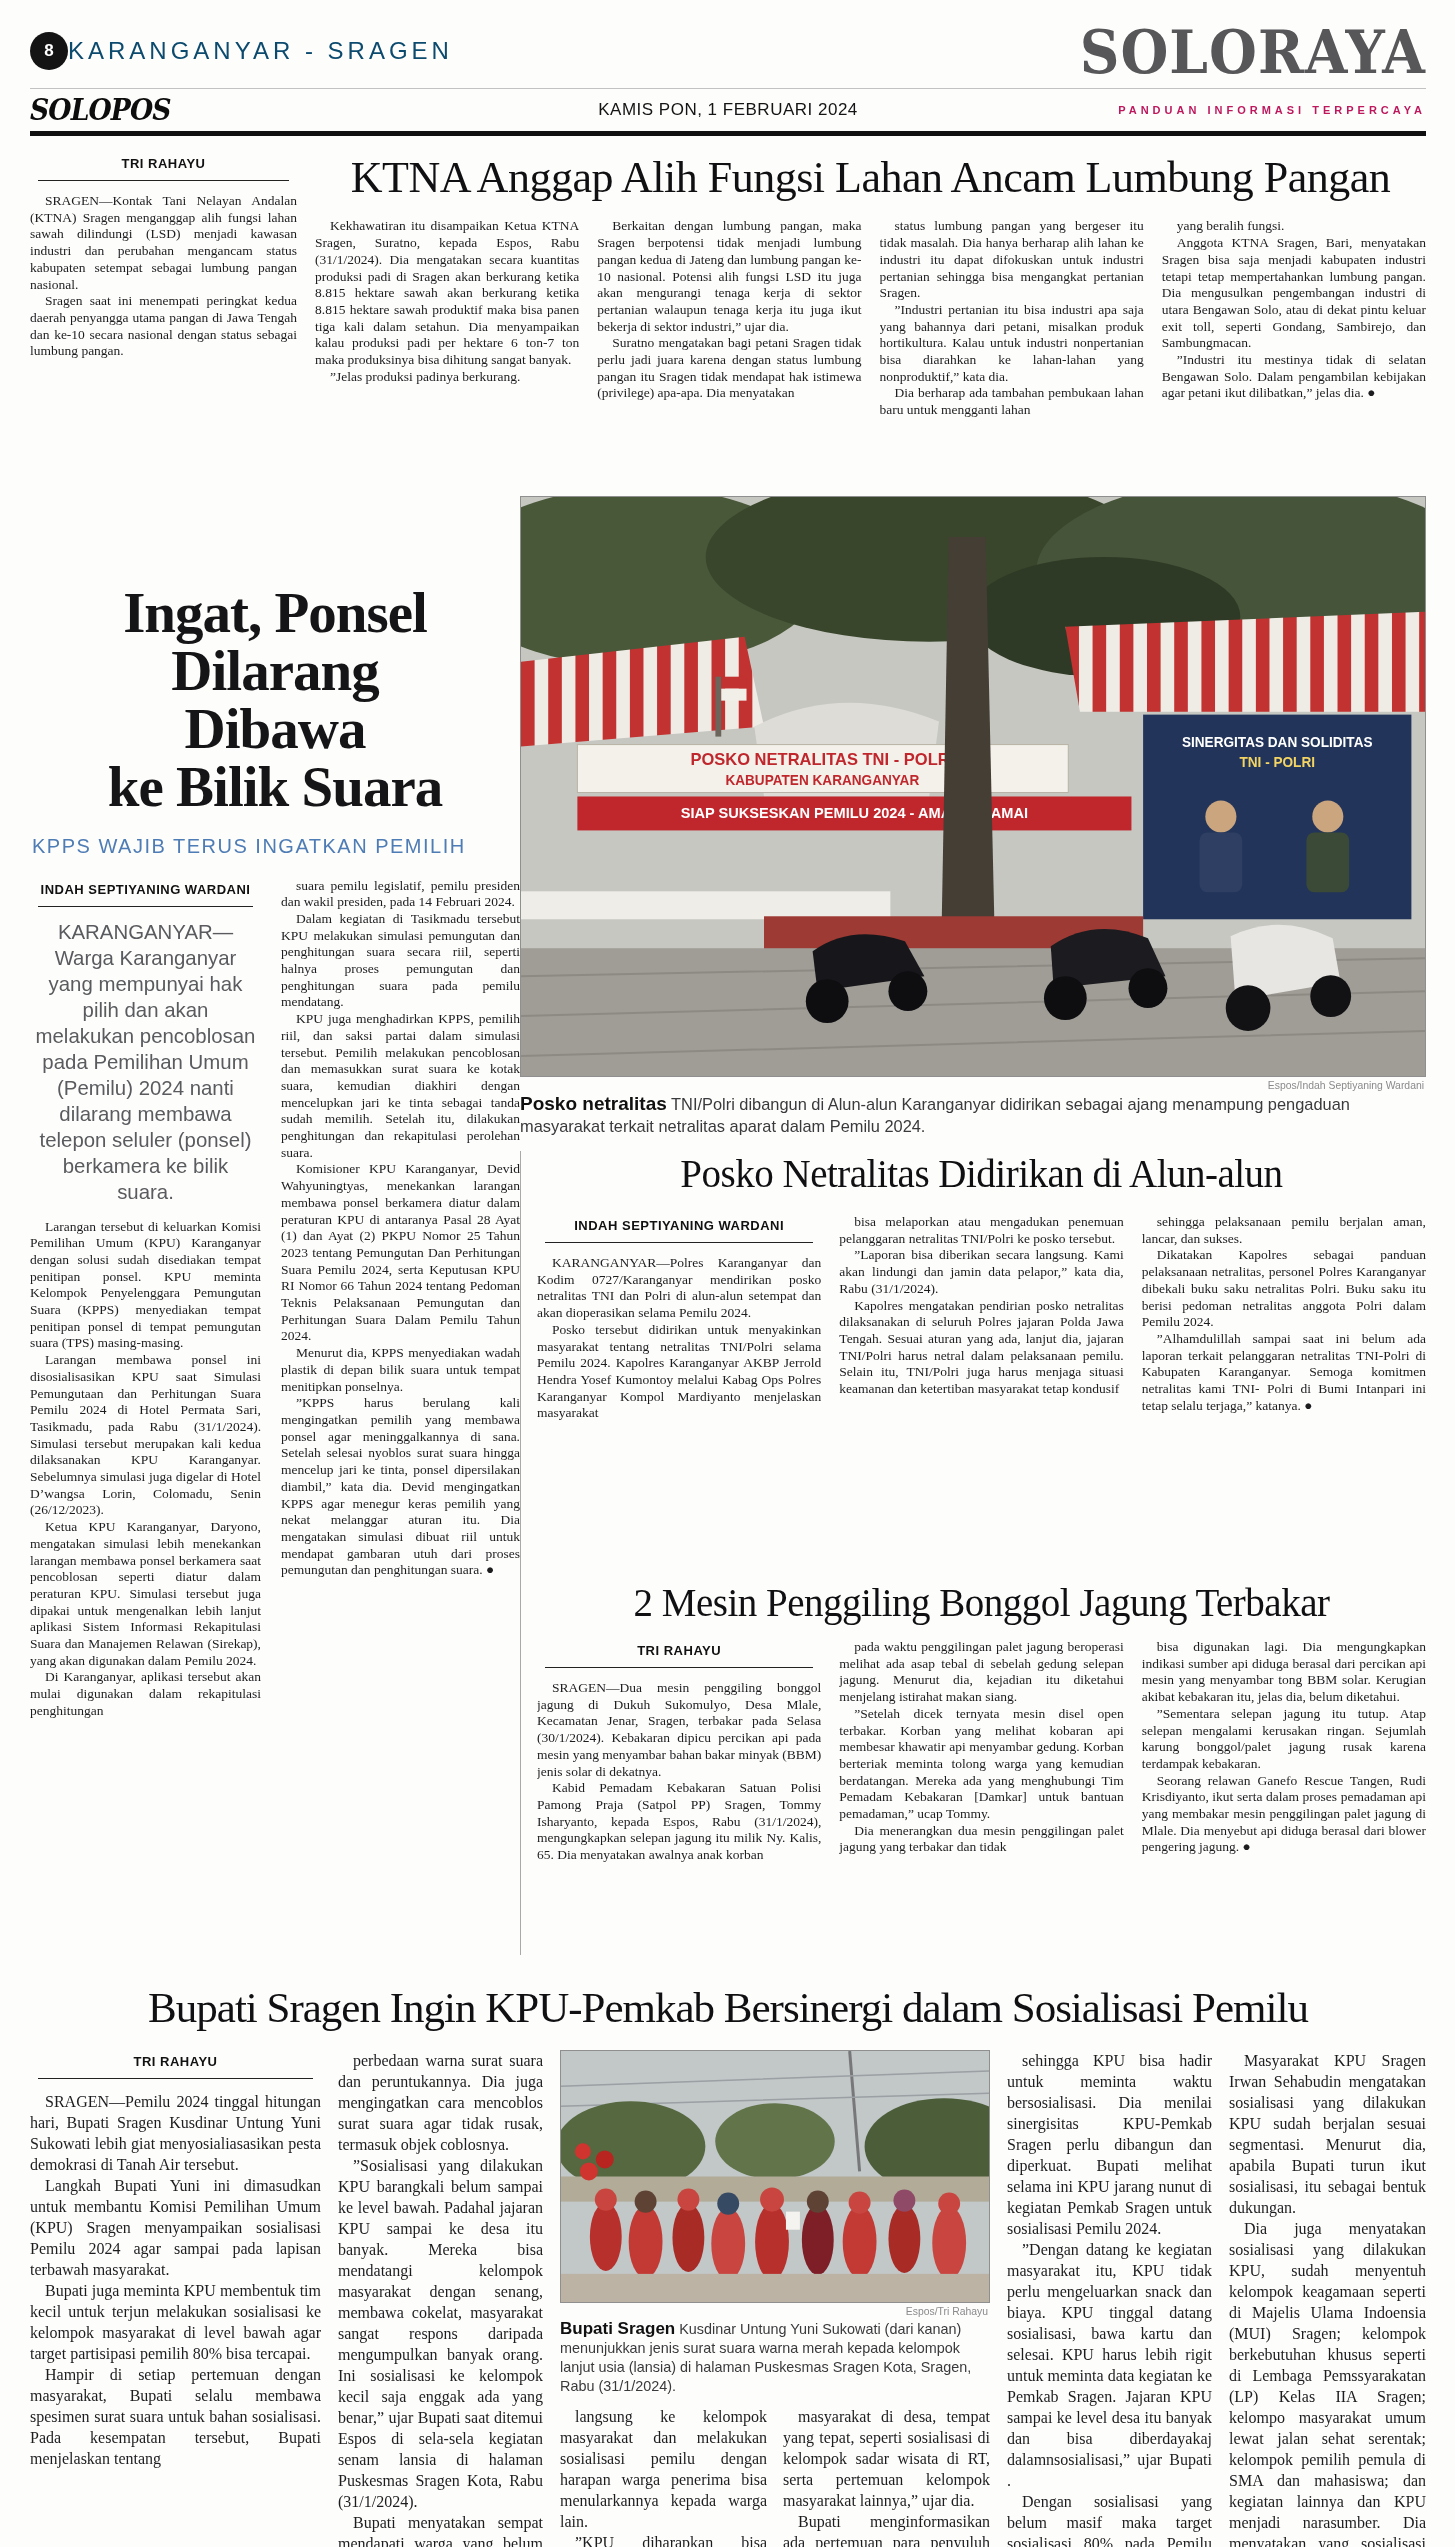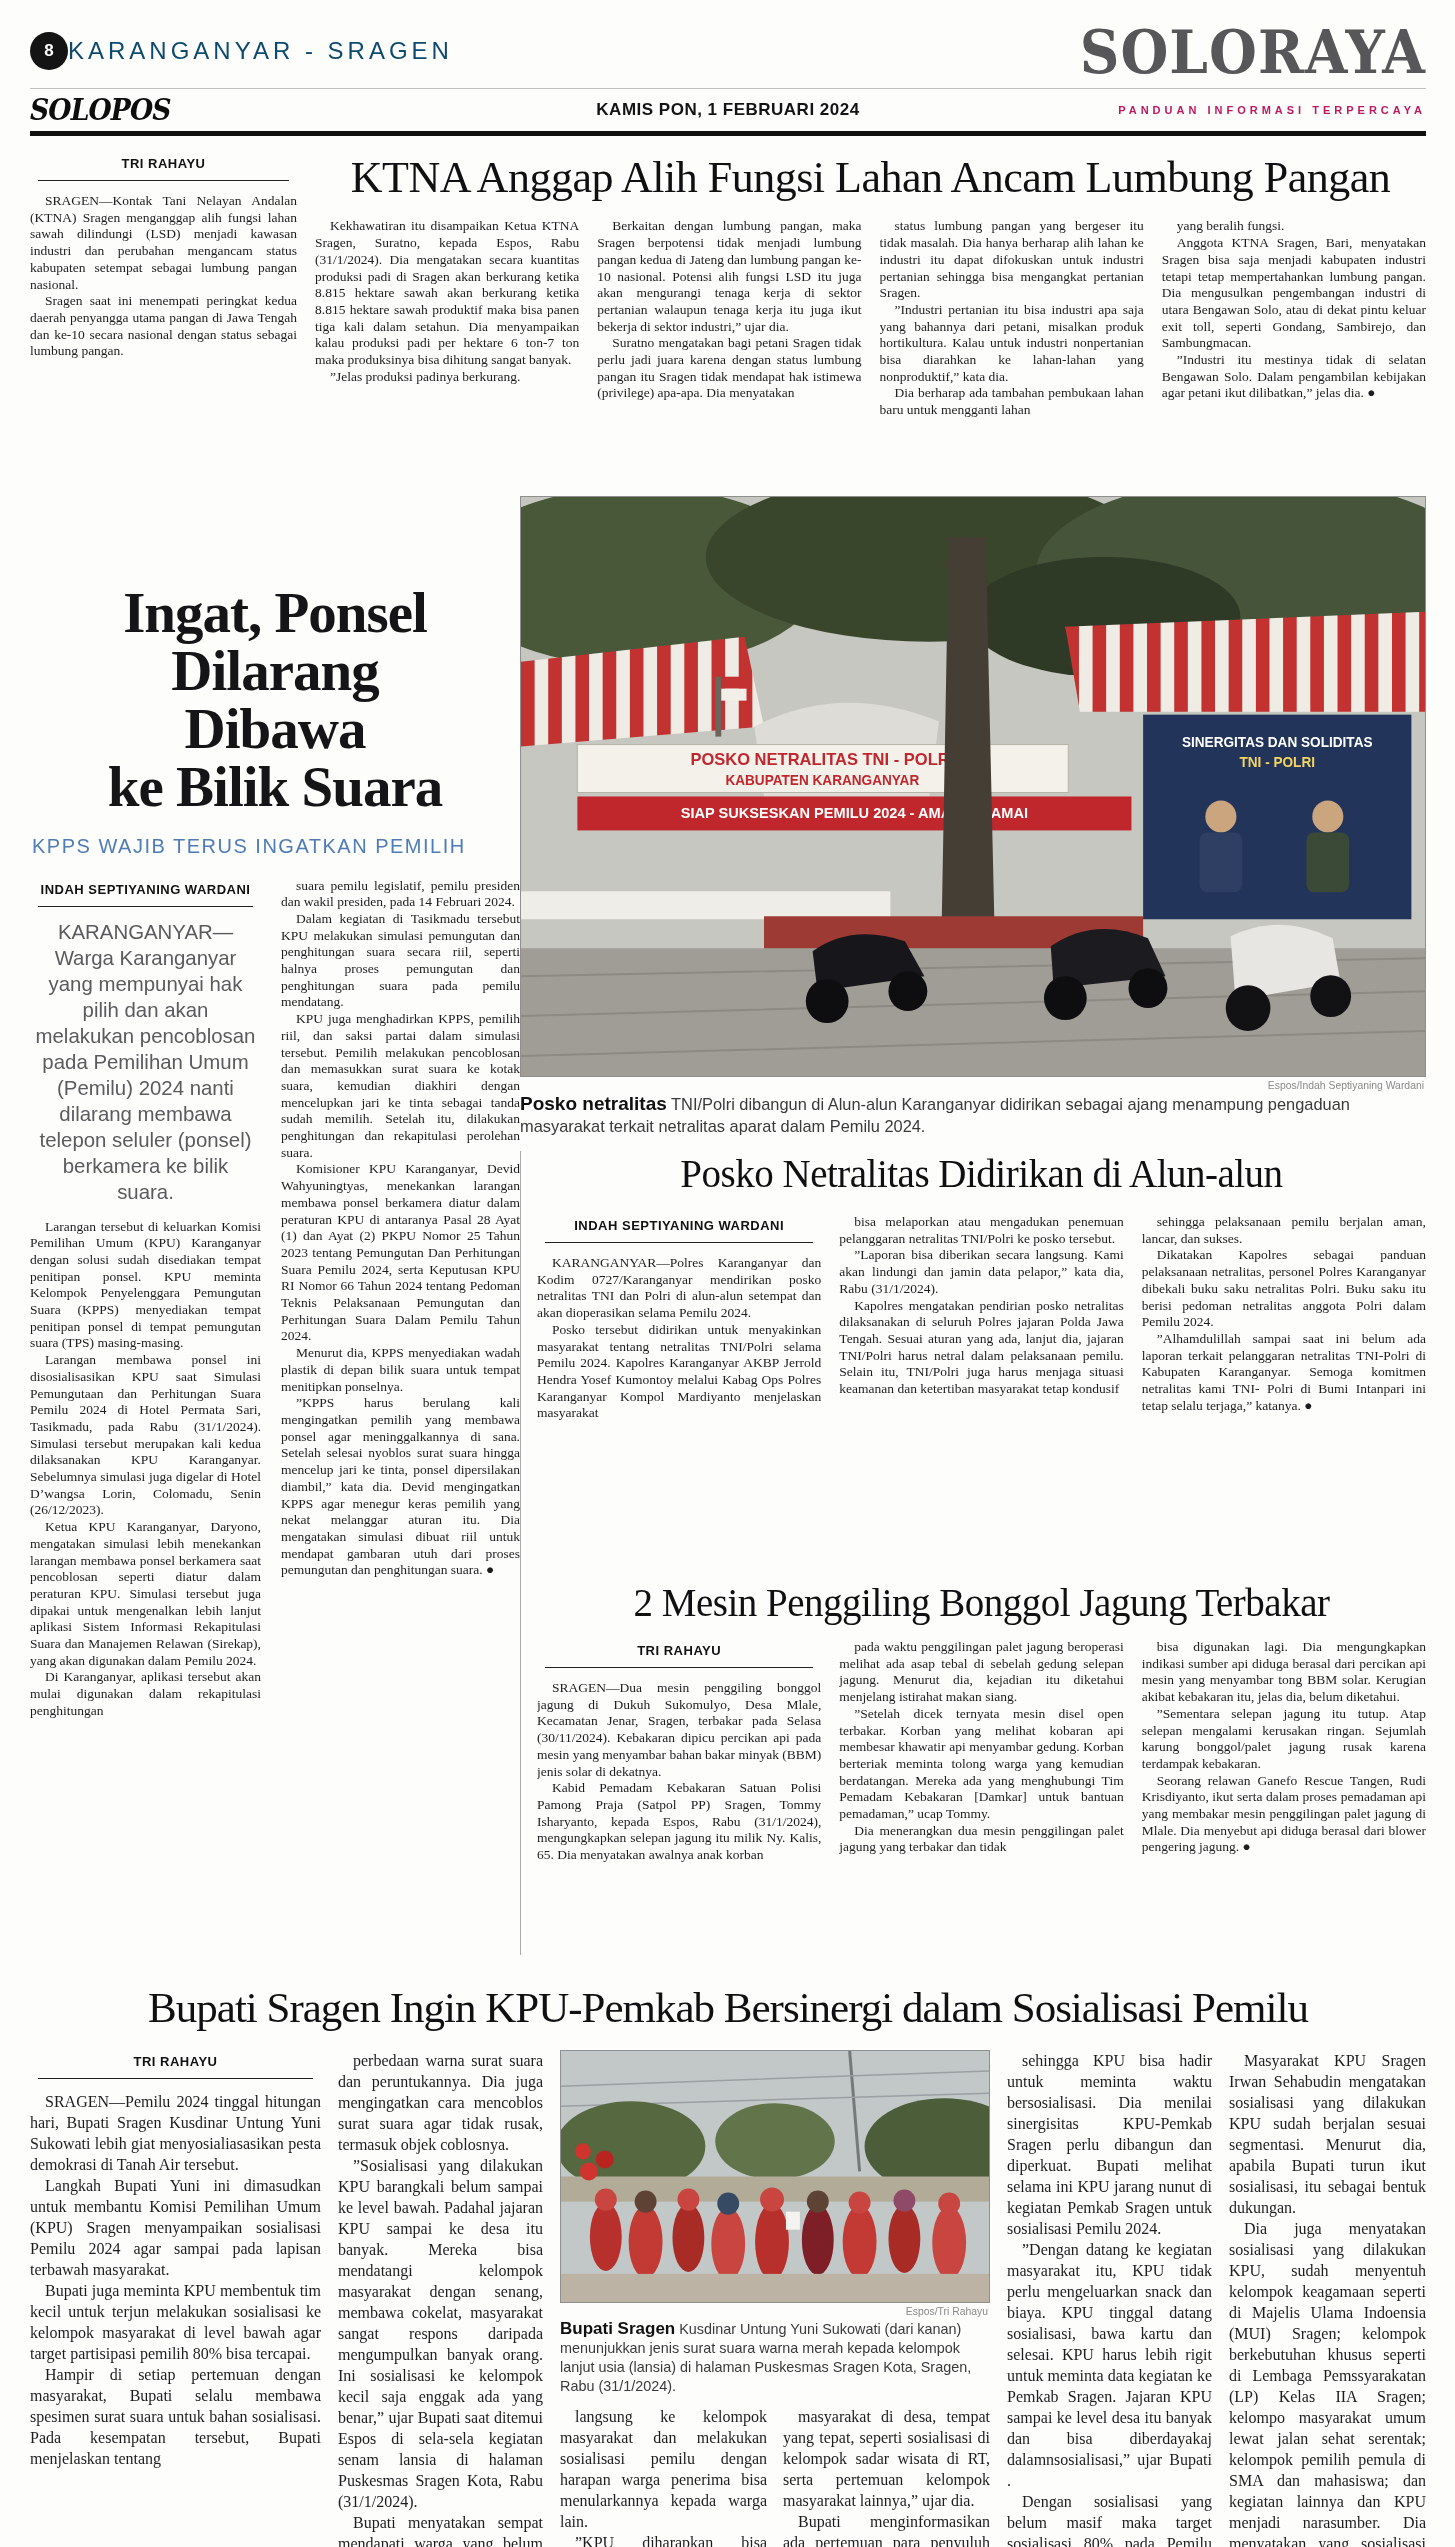--- a/index.html
+++ b/index.html
@@ -13,21 +13,21 @@
            display:flex;align-items:center;justify-content:center;}
   .seclabel{font-family:"Liberation Sans",sans-serif;color:#0c4a6e;
             font-size:24px;letter-spacing:4px;}
   .masthead{margin-left:auto;font-family:"DejaVu Serif",serif;font-weight:700;
             color:#57575a;font-size:55px;letter-spacing:1px;transform:scaleY(1.08);line-height:1;}
   .rule-thin{border-top:1px solid #c2c2c2;margin-top:10px;}
   .datebar{display:flex;align-items:center;height:42px;}
   .logo{font-family:"DejaVu Serif",serif;font-weight:bold;font-style:italic;
         font-size:29px;color:#0d0d0d;letter-spacing:-1px;transform:scaleX(.92);transform-origin:left;}
   .dateline{position:absolute;left:50%;transform:translateX(-50%);
-            font-family:"Liberation Sans",sans-serif;font-weight:bold;font-size:17px;
+            font-family:"Liberation Sans",sans-serif;font-weight:normal;font-size:17px;
             letter-spacing:0.5px;color:#141414;transform-origin:center;}
   .datebar{position:relative;align-items:center;}
   .tagline{margin-left:auto;font-family:"Liberation Sans",sans-serif;font-weight:bold;
            font-size:11px;letter-spacing:4px;color:#be185d;}
   .rule-thick{border-top:5px solid #101010;}
   
   .byline{font-family:"Liberation Sans",sans-serif;font-weight:bold;font-size:13px;
           letter-spacing:0.5px;text-align:center;color:#111;padding:4px 0 9px 0;
           border-bottom:1.5px solid #222;margin:0 8px 12px 8px;}
   .tcol p{margin:0;font-size:13.5px;line-height:16.7px;text-align:justify;text-indent:15px;}
@@ -254,21 +254,21 @@
               </div>
           </div>
         </div>
 
         <div class="article4">
           <div class="headline">2 Mesin Penggiling Bonggol Jagung Terbakar</div>
           <div class="a4-cols">
             <div class="tcol">
               <div class="byline">TRI RAHAYU</div>
               <div>
-                  <p>SRAGEN—Dua mesin penggiling bonggol jagung di Dukuh Sukomulyo, Desa Mlale, Kecamatan Jenar, Sragen, terbakar pada Selasa (30/11/2024). Kebakaran dipicu percikan api pada mesin yang menyambar bahan bakar minyak (BBM) jenis solar di dekatnya.</p>
+                  <p>SRAGEN—Dua mesin penggiling bonggol jagung di Dukuh Sukomulyo, Desa Mlale, Kecamatan Jenar, Sragen, terbakar pada Selasa (30/1/2024). Kebakaran dipicu percikan api pada mesin yang menyambar bahan bakar minyak (BBM) jenis solar di dekatnya.</p>
                   <p>Kabid Pemadam Kebakaran Satuan Polisi Pamong Praja (Satpol PP) Sragen, Tommy Isharyanto, kepada Espos, Rabu (31/1/2024), mengungkapkan selepan jagung itu milik Ny. Kalis, 65. Dia menyatakan awalnya anak korban</p>
                 </div>
             </div>
             <div class="tcol">
                 <p>pada waktu penggilingan palet jagung beroperasi melihat ada asap tebal di sebelah gedung selepan jagung. Menurut dia, kejadian itu diketahui menjelang istirahat makan siang.</p>
                 <p>”Setelah dicek ternyata mesin disel open terbakar. Korban yang melihat kobaran api membesar khawatir api menyambar gedung. Korban berteriak meminta tolong warga yang kemudian berdatangan. Mereka ada yang menghubungi Tim Pemadam Kebakaran [Damkar] untuk bantuan pemadaman,” ucap Tommy.</p>
                 <p>Dia menerangkan dua mesin penggilingan palet jagung yang terbakar dan tidak</p>
               </div>
             <div class="tcol">
                 <p>bisa digunakan lagi. Dia mengungkapkan indikasi sumber api diduga berasal dari percikan api mesin yang menyambar tong BBM solar. Kerugian akibat kebakaran itu, jelas dia, belum diketahui.</p>

